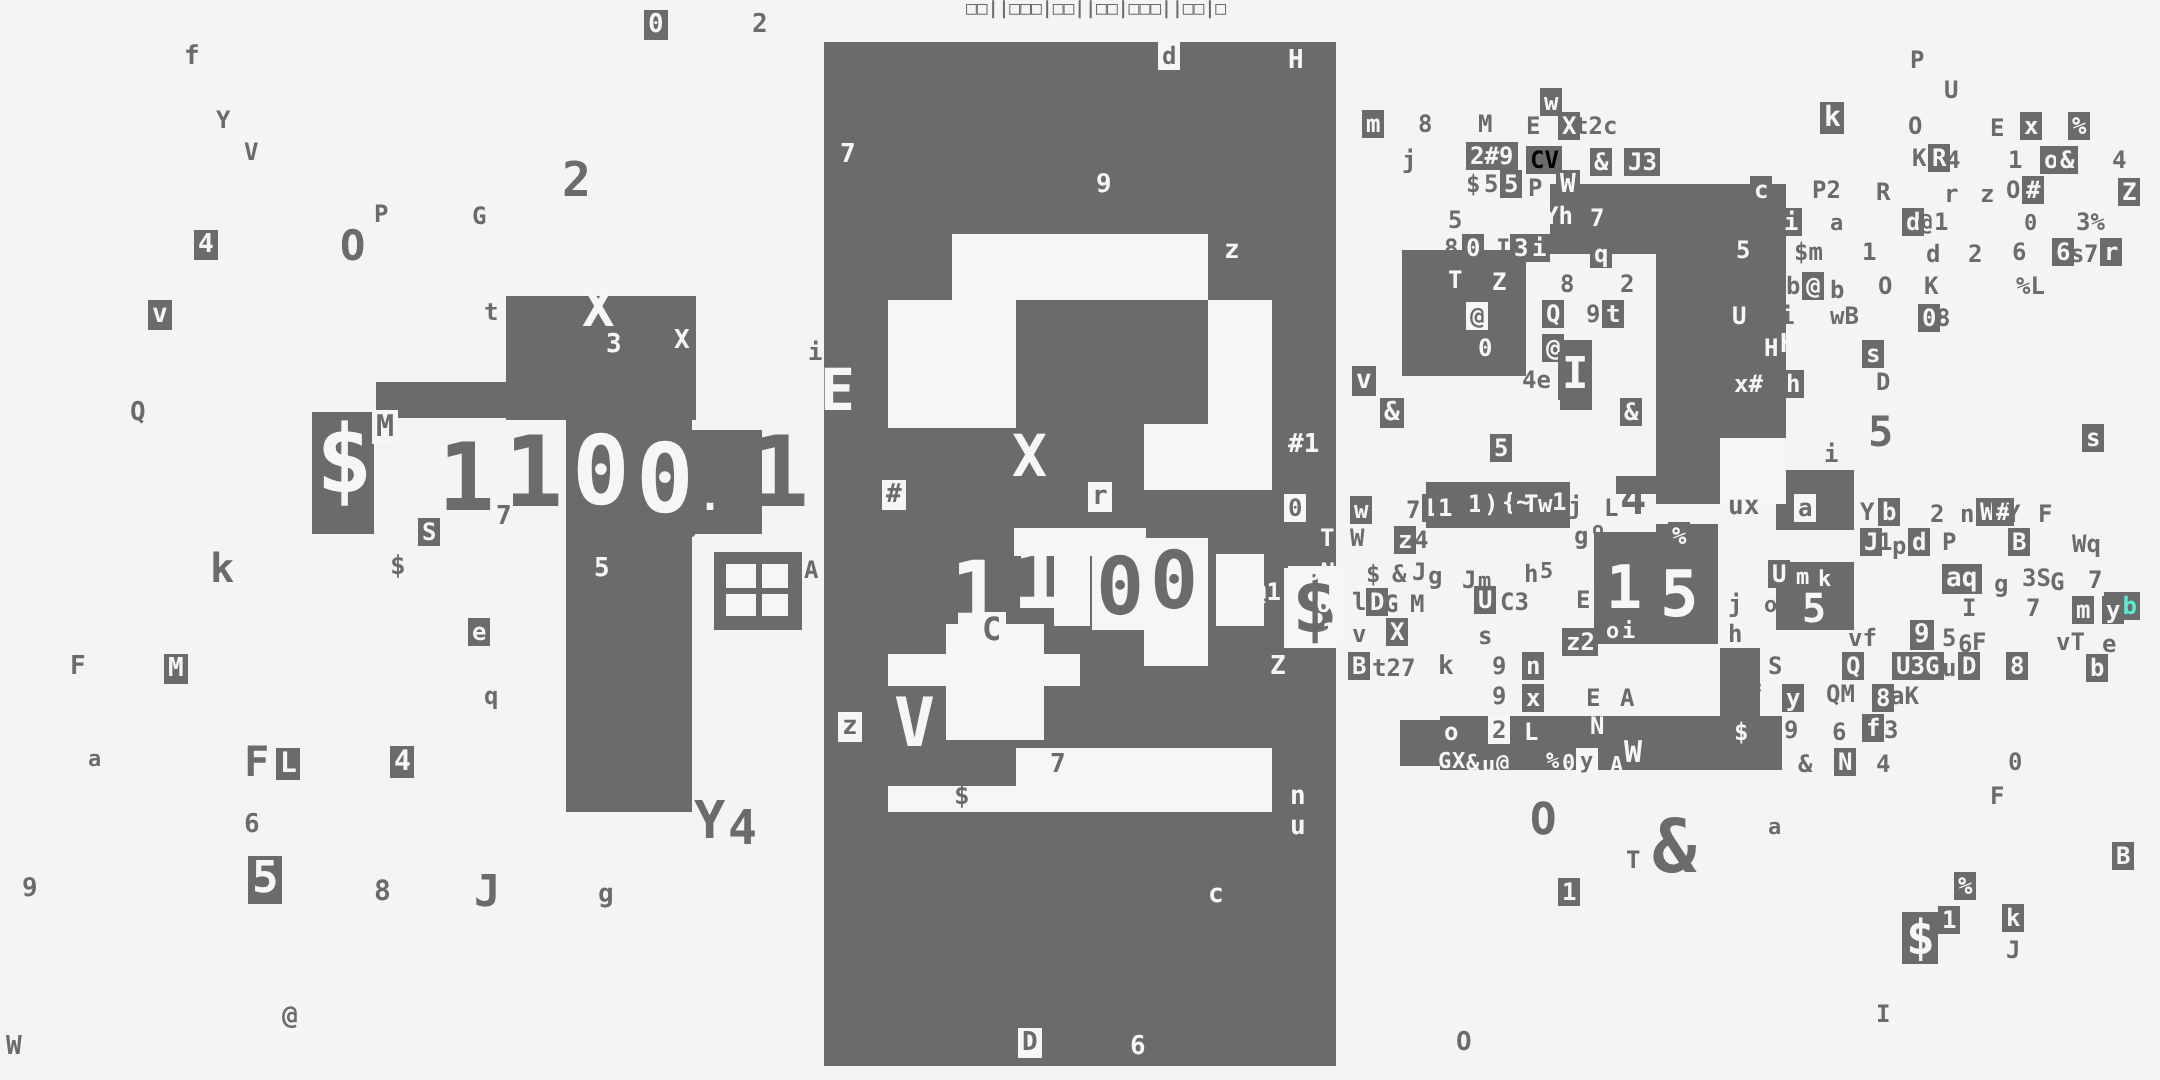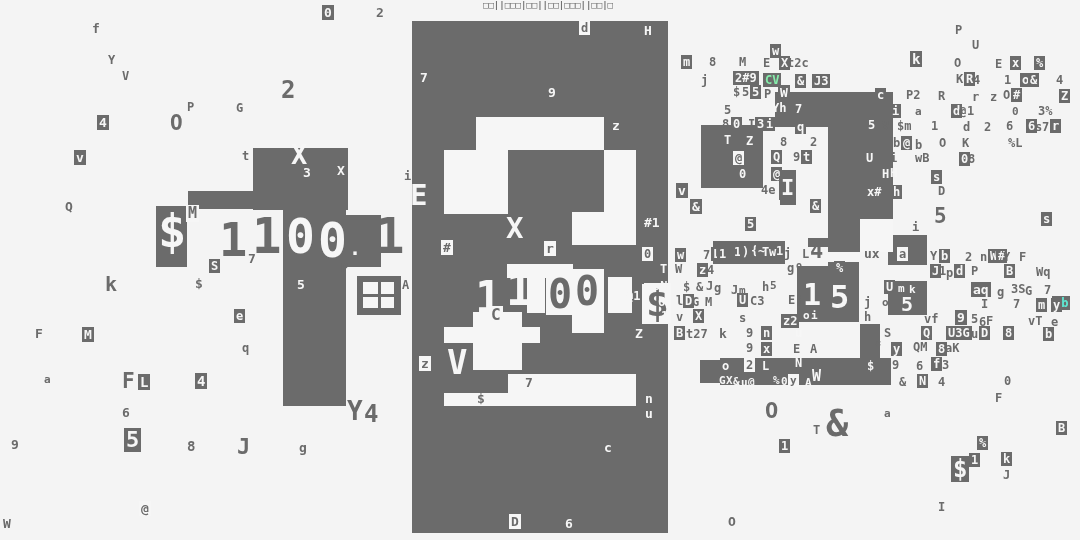--- a/index.html
+++ b/index.html
@@ -160,21 +160,21 @@
     <span class="g box" style="left: 681px; top: 55px; font-size: 12px; color: rgb(246, 246, 246); background: rgb(107, 107, 107);">m</span>
     <span class="g" style="left: 709px; top: 56px; font-size: 12px; color: rgb(107, 107, 107);">8</span>
     <span class="g box" style="left: 770px; top: 44px; font-size: 12px; color: rgb(246, 246, 246); background: rgb(107, 107, 107);">w</span>
     <span class="g" style="left: 739px; top: 56px; font-size: 12px; color: rgb(107, 107, 107);">M</span>
     <span class="g" style="left: 763px; top: 57px; font-size: 12px; color: rgb(107, 107, 107);">E</span>
     <span class="g box" style="left: 779px; top: 56px; font-size: 12px; color: rgb(246, 246, 246); background: rgb(107, 107, 107);">X</span>
     <span class="g" style="left: 787px; top: 57px; font-size: 12px; color: rgb(107, 107, 107);">t2c</span>
     <span class="g box" style="left: 910px; top: 51px; font-size: 14px; color: rgb(246, 246, 246); background: rgb(107, 107, 107);">k</span>
     <span class="g" style="left: 701px; top: 74px; font-size: 12px; color: rgb(107, 107, 107);">j</span>
     <span class="g box" style="left: 733px; top: 71px; font-size: 12px; color: rgb(246, 246, 246); background: rgb(107, 107, 107);">2#9</span>
-    <span class="g box" style="left: 763px; top: 73px; font-size: 12px; color: #86efac; background: rgb(107, 107, 107);">CV</span>
+    <span class="g box" style="left: 763px; top: 73px; font-size: 12px; color: #000000; background: rgb(107, 107, 107);">CV</span>
     <span class="g box" style="left: 795px; top: 74px; font-size: 12px; color: rgb(246, 246, 246); background: rgb(107, 107, 107);">&amp;</span>
     <span class="g box" style="left: 812px; top: 74px; font-size: 12px; color: rgb(246, 246, 246); background: rgb(107, 107, 107);">J3</span>
     <span class="g" style="left: 733px; top: 86px; font-size: 12px; color: rgb(107, 107, 107);">$</span>
     <span class="g" style="left: 742px; top: 86px; font-size: 12px; color: rgb(107, 107, 107);">5</span>
     <span class="g box" style="left: 750px; top: 85px; font-size: 12px; color: rgb(246, 246, 246); background: rgb(107, 107, 107);">5</span>
     <span class="g" style="left: 764px; top: 88px; font-size: 12px; color: rgb(107, 107, 107);">P</span>
     <span class="g box" style="left: 778px; top: 85px; font-size: 13px; color: rgb(246, 246, 246); background: rgb(107, 107, 107);">W</span>
     <span class="g" style="left: 724px; top: 104px; font-size: 12px; color: rgb(107, 107, 107);">5</span>
     <span class="g" style="left: 772px; top: 102px; font-size: 12px; color: rgb(246, 246, 246);">Yh</span>
     <span class="g" style="left: 795px; top: 103px; font-size: 12px; color: rgb(246, 246, 246);">7</span>

